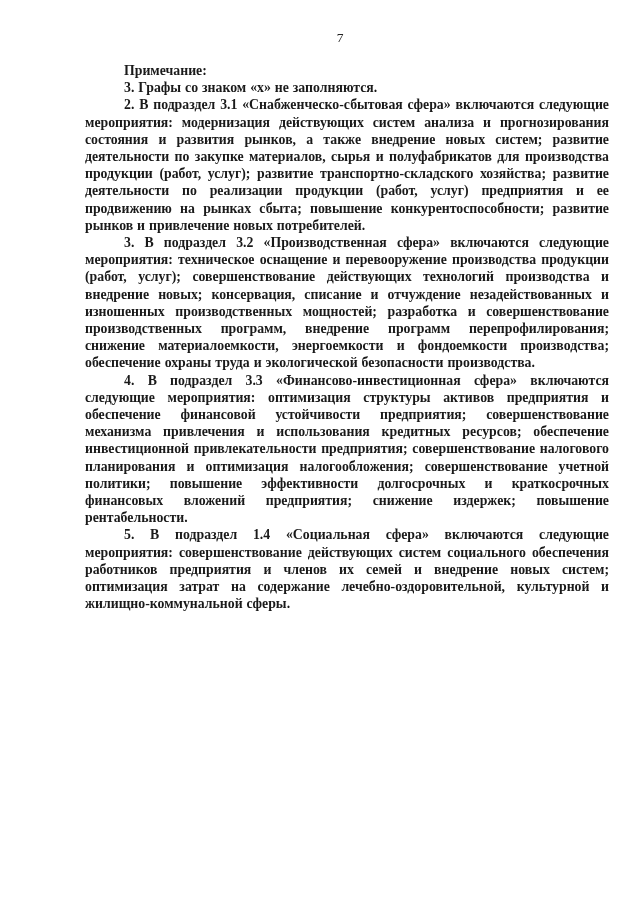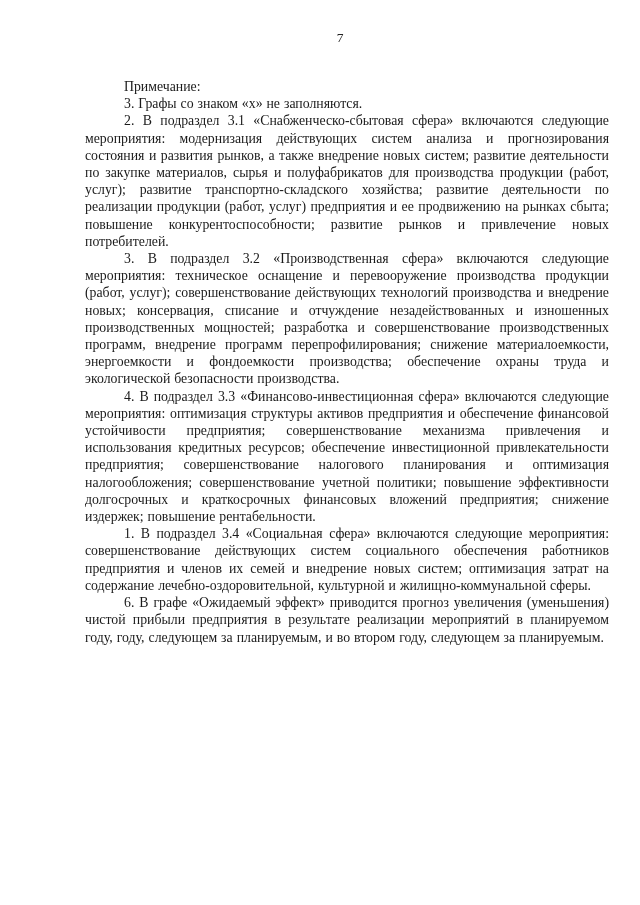--- a/index.html
+++ b/index.html
@@ -21,43 +21,43 @@
     position: absolute;
     top: 30px;
     left: 0;
     width: 680px; 
     text-align: center;
     font-size: 13.5px;
     color: #222;
   }
   .doc-body {
     position: absolute;
-    top: 78px;
+    top: 62px;
     left: 85px;
     width: 524px;
     font-size: 13.8px;
     line-height: 17.2px;
     text-align: justify;
     text-justify: inter-word;
+    font-weight: bold;
   }
   .doc-body p {
     margin: 0;
     padding: 0;
     text-indent: 39px;
     word-spacing: 0.5px;
   }
 </style>
 </head>
 <body>
 
 <div class="page">
   <div class="page-number">7</div>
 
   <div class="doc-body">
     <p>Примечание:</p>
     <p>3. Графы со знаком «х» не заполняются.</p>
     <p>2. В подраздел 3.1 «Снабженческо-сбытовая сфера» включаются следующие мероприятия: модернизация действующих систем анализа и прогнозирования состояния и развития рынков, а также внедрение новых систем; развитие деятельности по закупке материалов, сырья и полуфабрикатов для производства продукции (работ, услуг); развитие транспортно-складского хозяйства; развитие деятельности по реализации продукции (работ, услуг) предприятия и ее продвижению на рынках сбыта; повышение конкурентоспособности; развитие рынков и привлечение новых потребителей.</p>
     <p>3. В подраздел 3.2 «Производственная сфера» включаются следующие мероприятия: техническое оснащение и перевооружение производства продукции (работ, услуг); совершенствование действующих технологий производства и внедрение новых; консервация, списание и отчуждение незадействованных и изношенных производственных мощностей; разработка и совершенствование производственных программ, внедрение программ перепрофилирования; снижение материалоемкости, энергоемкости и фондоемкости производства; обеспечение охраны труда и экологической безопасности производства.</p>
     <p>4. В подраздел 3.3 «Финансово-инвестиционная сфера» включаются следующие мероприятия: оптимизация структуры активов предприятия и обеспечение финансовой устойчивости предприятия; совершенствование механизма привлечения и использования кредитных ресурсов; обеспечение инвестиционной привлекательности предприятия; совершенствование налогового планирования и оптимизация налогообложения; совершенствование учетной политики; повышение эффективности долгосрочных и краткосрочных финансовых вложений предприятия; снижение издержек; повышение рентабельности.</p>
-    <p>1. В подраздел 3.4 «Социальная сфера» включаются следующие мероприятия: совершенствование действующих систем социального обеспечения работников предприятия и членов их семей и внедрение новых систем; оптимизация затрат на содержание лечебно-оздоровительной, культурной и жилищно-коммунальной сферы.</p>
-    <p>6. В графе «Ожидаемый эффект» приводится прогноз увеличения (уменьшения) чистой прибыли предприятия в результате реализации мероприятий в планируемом году, году, следующем за планируемым, и во втором году, следующем за планируемым.</p>
+    <p>5. В подраздел 1.4 «Социальная сфера» включаются следующие мероприятия: совершенствование действующих систем социального обеспечения работников предприятия и членов их семей и внедрение новых систем; оптимизация затрат на содержание лечебно-оздоровительной, культурной и жилищно-коммунальной сферы.</p>
   </div>
 </div>
 
 </body></html>

